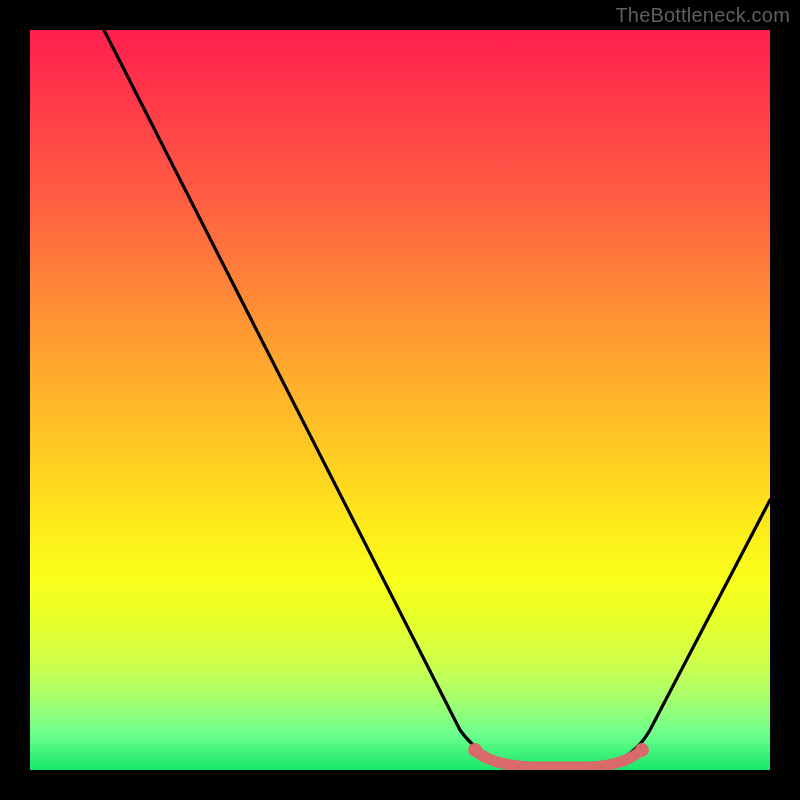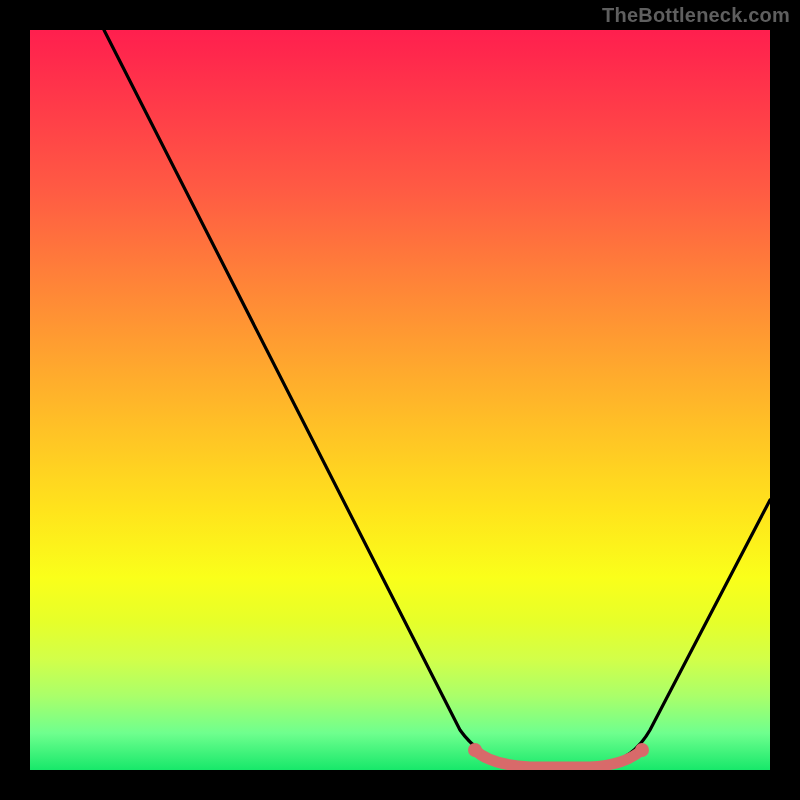--- a/index.html
+++ b/index.html
@@ -16,21 +16,21 @@
     width: 800px;
     height: 800px;
     background: #000;
   }
   .watermark {
     position: absolute;
     top: 4px;
     right: 10px;
     color: #5f5f5f;
     font-size: 20px;
-    font-weight: 700;
+    font-weight: 400;
     letter-spacing: 0.2px;
     z-index: 5;
   }
   .plot-area {
     position: absolute;
     left: 30px;
     top: 30px;
     width: 740px;
     height: 740px;
     overflow: hidden;

